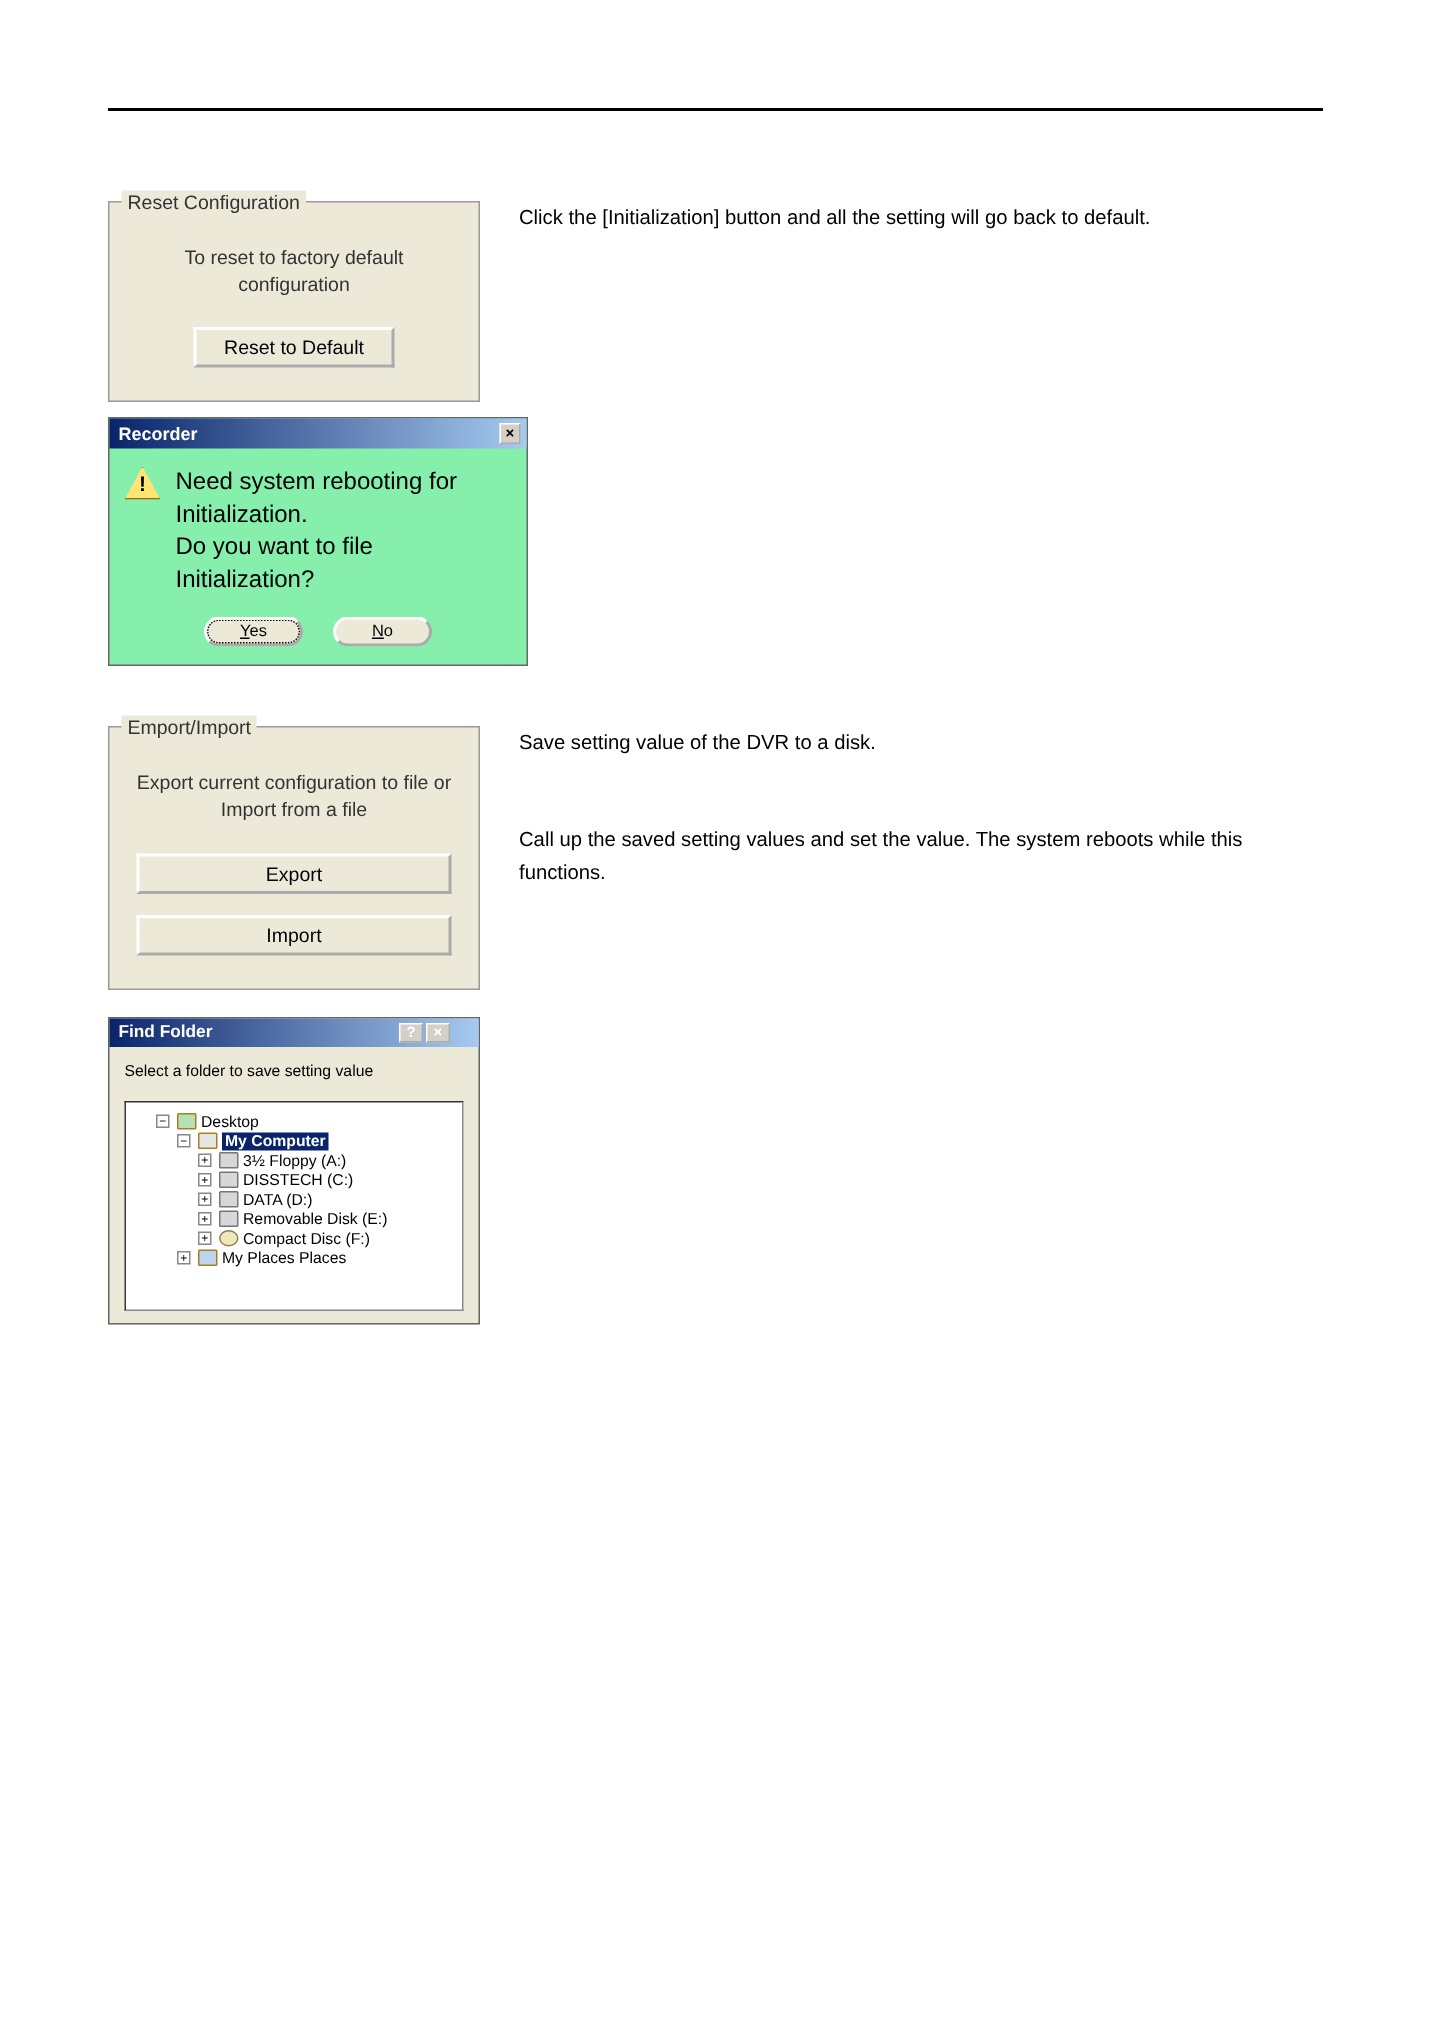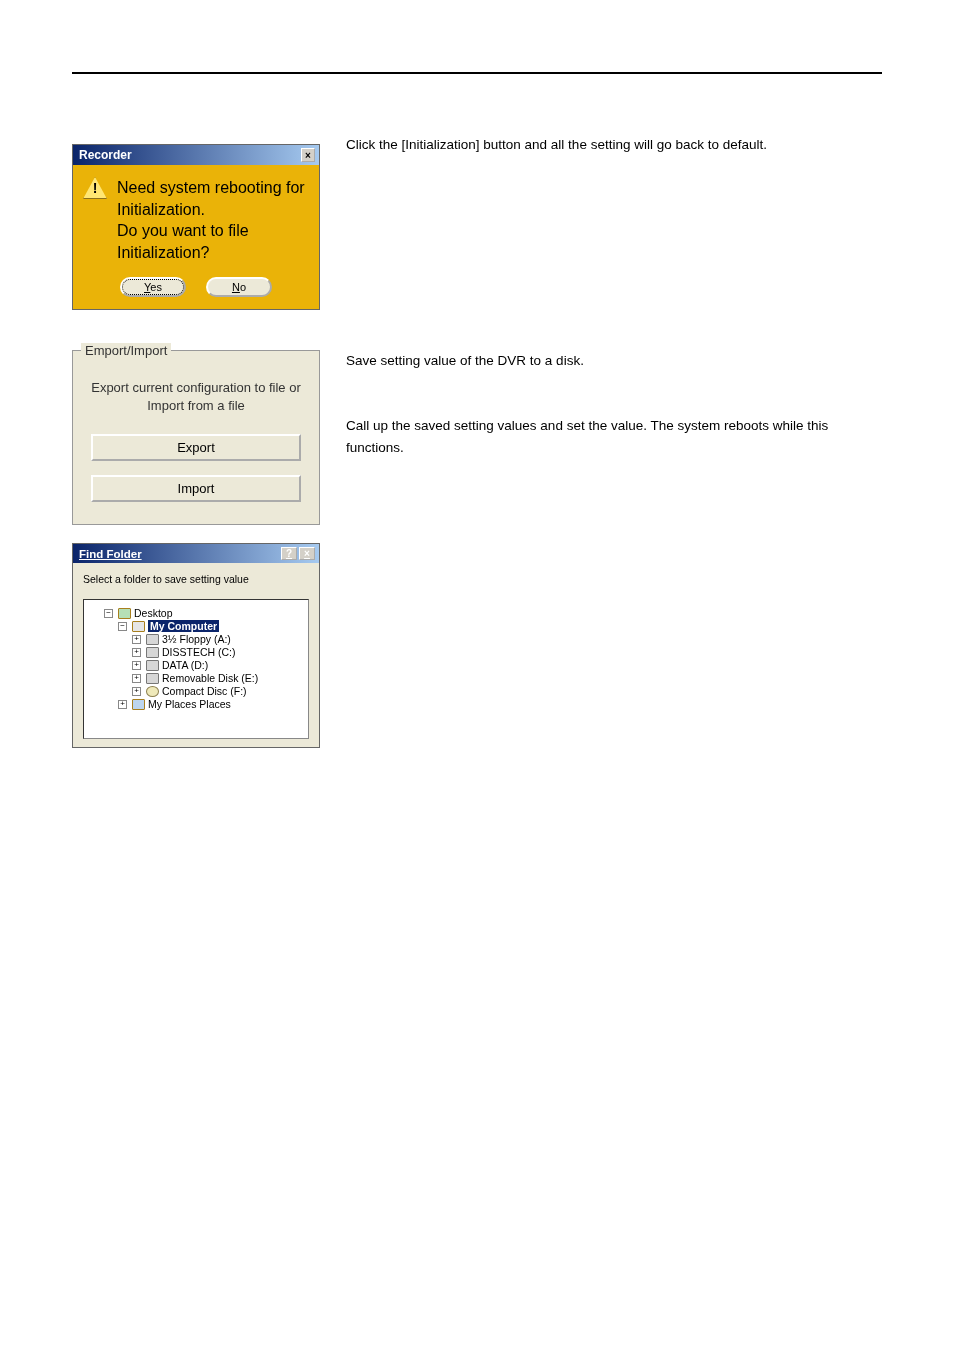--- a/index.html
+++ b/index.html
@@ -42,23 +42,23 @@
   padding: 4px 18px;
   min-width: 120px;
   text-align: center;
   color: #000;
 }
 .center { text-align: center; }
 .btn-row { display: flex; justify-content: center; gap: 14px; flex-direction: column; }
 
 
 .msgbox {
-  width: 248px;
+  width: 280px;
   border: 1px solid #666;
-  background: #eab308;
+  background: #86efac;
 }
 .msg-titlebar {
   background: linear-gradient(to right, #0a246a, #a6caf0);
   color: #fff;
   font-size: 12px; font-weight: bold;
   padding: 3px 4px 3px 6px;
   display: flex; justify-content: space-between; align-items: center;
 }
 .msg-close {
   width: 14px; height: 14px;
@@ -86,22 +86,22 @@
 
 
 .folder-dlg {
   width: 248px;
   border: 1px solid #666;
   background: #ece9d8;
 }
 .fld-title {
   background: linear-gradient(to right, #0a246a, #a6caf0);
   color: #fff; font-size: 11.5px; font-weight: bold;
-  padding: 3px 4px 3px 6px;
-  display: flex; justify-content: space-between; align-items: center; text-decoration: underline;
+  padding: 3px 19px 3px 6px;
+  display: flex; justify-content: space-between; align-items: center;
 }
 .fld-controls { display: inline-flex; gap: 2px; }
 .fld-controls span {
   width: 16px; height: 13px;
   background: #d4d0c8;
   border: 1px outset #fff;
   font-size: 10px; font-weight: bold;
   display: inline-flex; align-items: center; justify-content: center;
 }
 .fld-body { padding: 10px 10px 8px 10px; }
@@ -132,20 +132,27 @@
 
 </style>
 </head>
 <body>
 
 <div class="page">
   <div class="hr-top"></div>
 
   <div class="row">
     <div class="left-col">
+      <div class="groupbox">
+        <span class="groupbox-title">Reset Configuration</span>
+        <div class="groupbox-text">To reset to factory default configuration</div>
+        <div class="center">
+          <button class="win-btn">Reset to Default</button>
+        </div>
+      </div>
 
       <div class="msgbox" style="margin-top:10px;">
         <div class="msg-titlebar">
           <span>Recorder</span>
           <span class="msg-close">×</span>
         </div>
         <div class="msg-body">
           <span class="msg-icon"></span>
           <div class="msg-text">
             <div>Need system rebooting for Initialization.</div>

